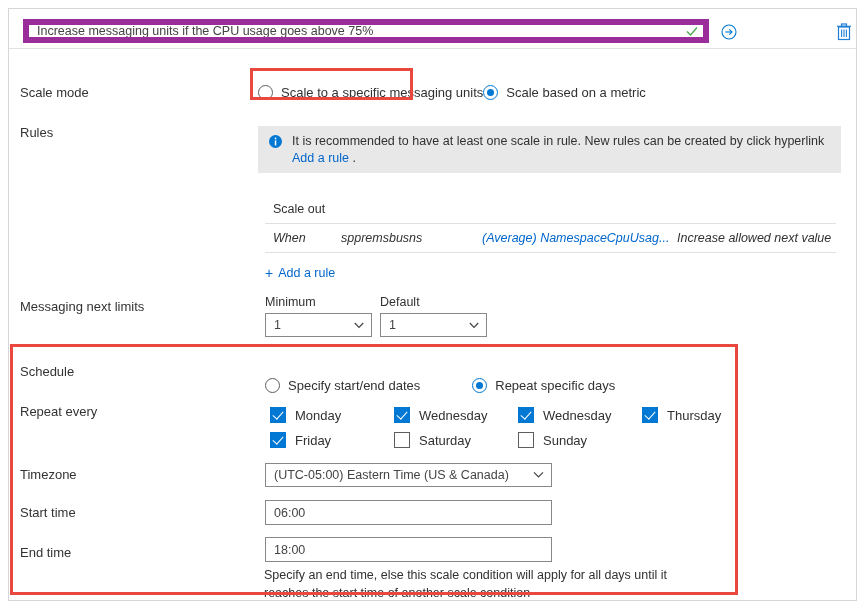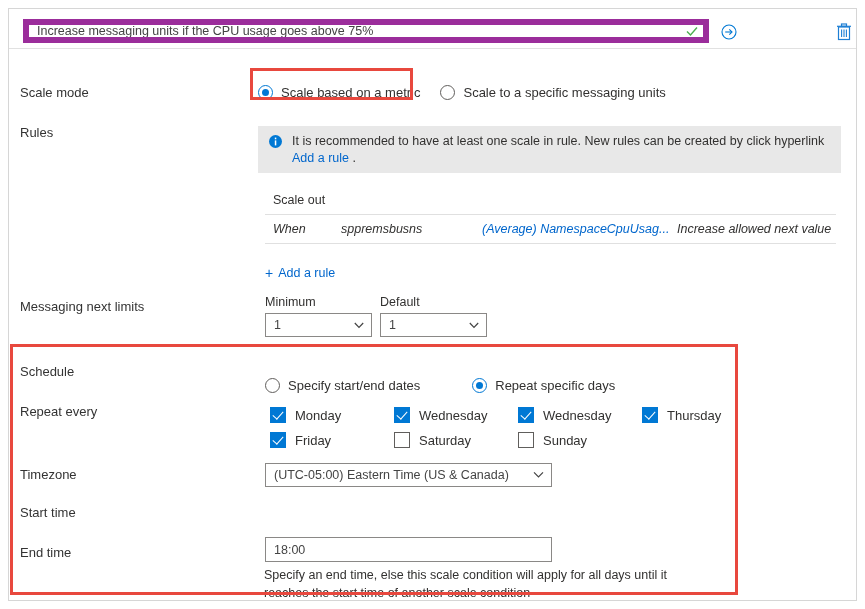--- a/index.html
+++ b/index.html
@@ -158,21 +158,21 @@
   }
   .lnk {
     color: #0066cc;
     cursor: pointer;
   }
 
   
   .rules-table {
     position: absolute;
     left: 256px;
-    top: 184px;
+    top: 193px;
     width: 571px;
   }
   .rt-head {
     font-size: 12.5px;
     color: #323130;
     padding: 0 0 7px 8px;
     border-bottom: 1px solid #e0e0e0;
   }
   .rt-row {
     display: flex;
@@ -322,27 +322,27 @@
         <line x1="6.6" y1="7.6" x2="6.6" y2="15" stroke="#1e7fd4" stroke-width="1.1"></line>
         <line x1="9" y1="7.6" x2="9" y2="15" stroke="#1e7fd4" stroke-width="1.1"></line>
         <line x1="11.4" y1="7.6" x2="11.4" y2="15" stroke="#1e7fd4" stroke-width="1.1"></line>
       </svg>
     </span>
   </div>
 
   <div class="row" style="position:absolute; left:0; top:68px; width:100%; height:32px;">
     <span class="lbl" style="top:8px;">Scale mode</span>
     <div class="fields radio-group" style="top:8px;">
+      <div class="radio-item">
+        <span class="radio"></span>
+        <span class="radio-lbl">Scale to a specific messaging units</span>
+      </div>
       <div class="radio-item" style="margin-right:20px;">
         <span class="radio on"></span>
         <span class="radio-lbl">Scale based on a metric</span>
-      </div>
-      <div class="radio-item">
-        <span class="radio"></span>
-        <span class="radio-lbl">Scale to a specific messaging units</span>
       </div>
     </div>
   </div>
 
   <span class="lbl" style="position:absolute; top:116px;">Rules</span>
 
   <div class="info-banner">
     <span class="info-icon">
       <svg width="13" height="13" viewBox="0 0 13 13">
         <circle cx="6.5" cy="6.5" r="6.5" fill="#0078d4"></circle>
@@ -448,20 +448,23 @@
   <div class="dd" style="position:absolute; left:256px; top:454px; width:287px;">
     <span>(UTC-05:00) Eastern Time (US &amp; Canada)</span>
     <span class="chev">
       <svg width="11" height="8" viewBox="0 0 11 8">
           <polyline points="1,1.4 5.5,6 10,1.4" fill="none" stroke="#444" stroke-width="1.2"></polyline>
         </svg>
     </span>
   </div>
 
   <span class="lbl" style="position:absolute; top:496px;">Start time</span>
+  <div class="tb" style="position:absolute; left:256px; top:491px; width:287px;">
+    <span>06:00</span>
+  </div>
 
   <span class="lbl" style="position:absolute; top:536px;">End time</span>
   <div class="tb" style="position:absolute; left:256px; top:528px; width:287px;">
     <span>18:00</span>
   </div>
 
   <div class="helper">Specify an end time, else this scale condition will apply for all days until it reaches the start time of another scale condition</div>
 
 </div>
 

